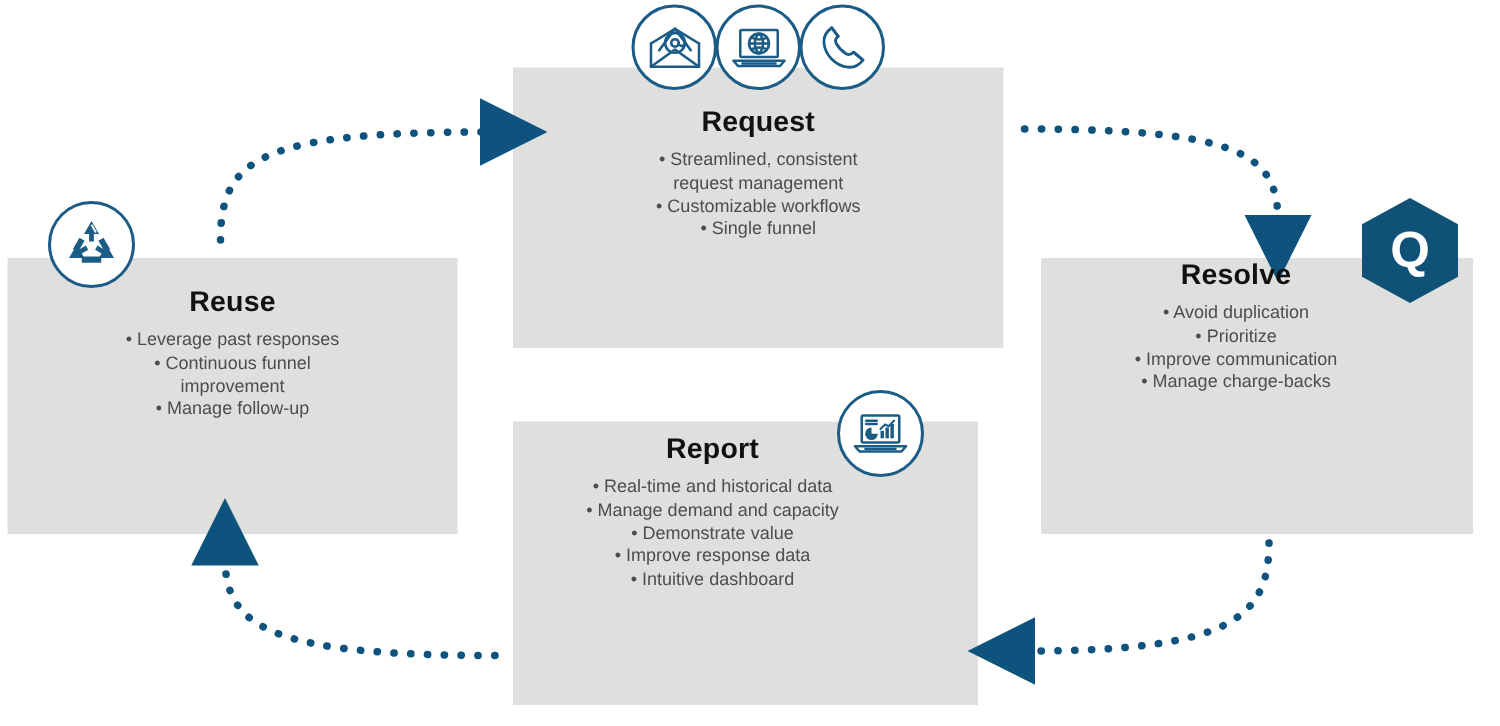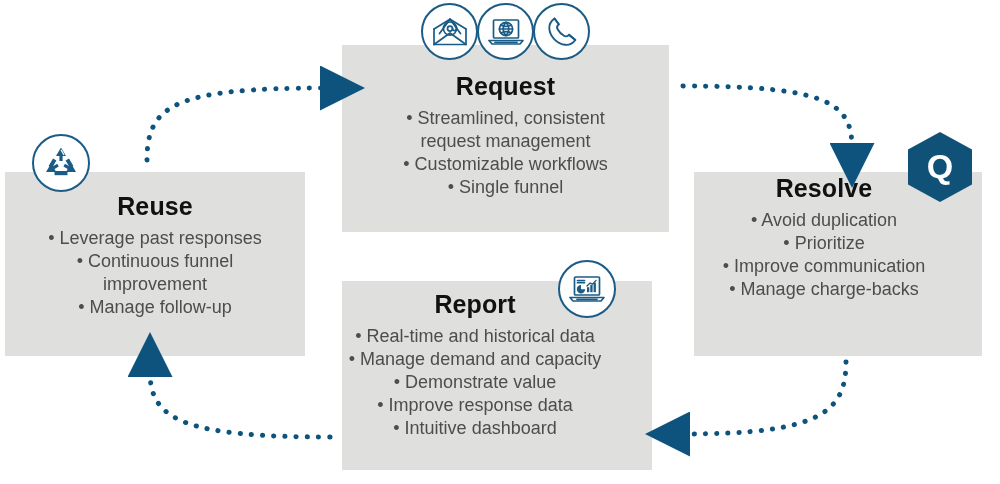--- a/index.html
+++ b/index.html
@@ -28,25 +28,25 @@
     position:absolute;
     text-align:center;
     color:#4d4d4d;
     line-height:1.28;
     white-space:nowrap;
   }
   .title{
     display:block;
     color:#111111;
     font-weight:bold;
-    font-size:25px;
+    font-size:19px;
     letter-spacing:.1px;
     margin-bottom:5px;
   }
-  .bullets{display:block;font-size:18px;}
+  .bullets{display:block;font-size:12px;}
   .bullets span{display:block;}
 
   #txt-reuse  {left:5px;  top:190px; width:300px;}
   #txt-request{left:342px;top:70px;  width:327px;}
   #txt-resolve{left:694px;top:172px; width:260px;}
   #txt-report {left:342px;top:288px; width:266px;}
 
   
   .badge{
     position:absolute;

